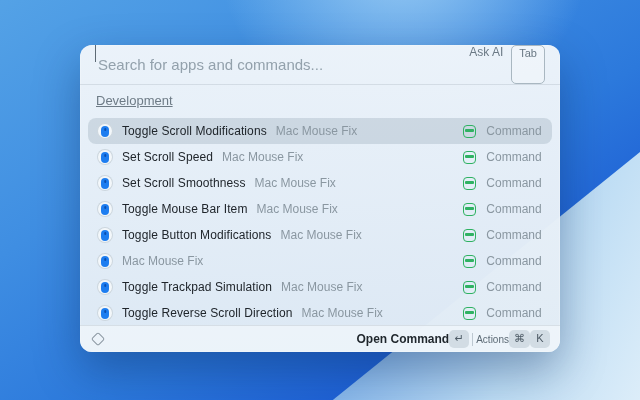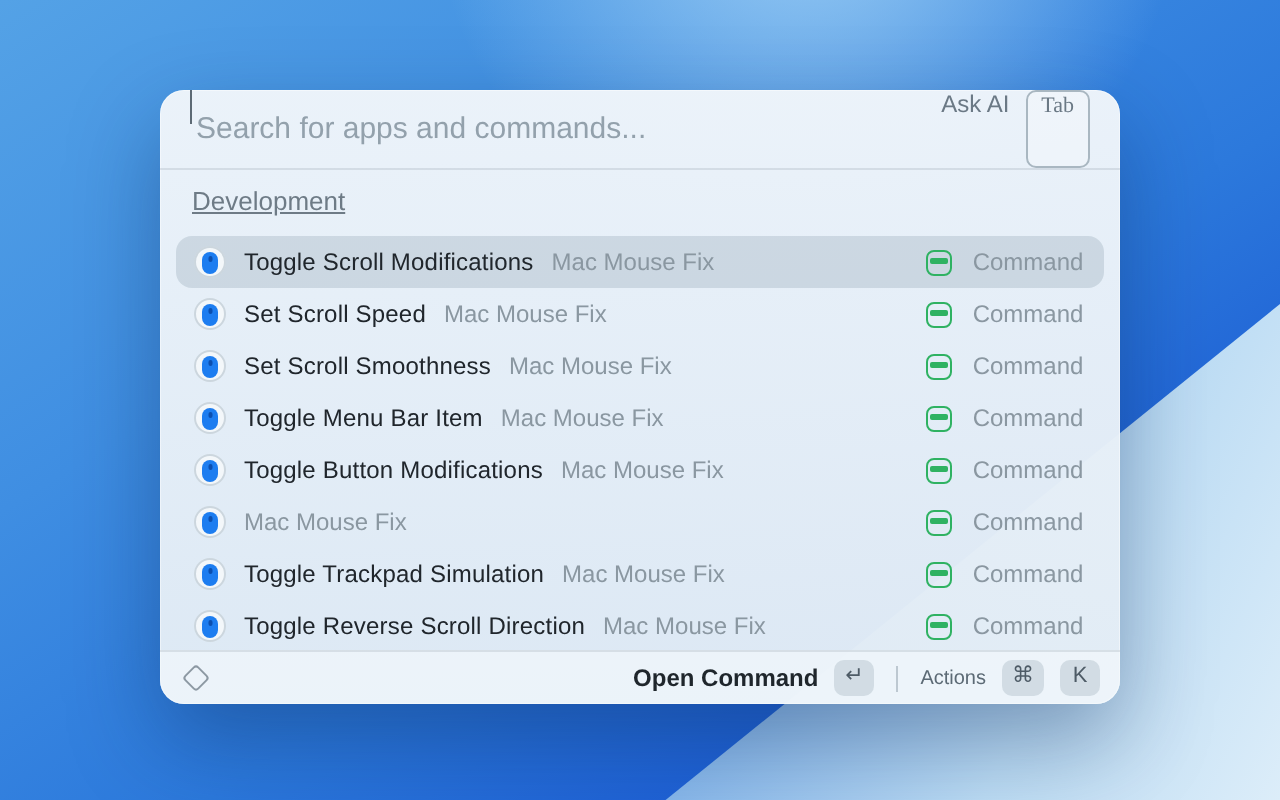--- a/index.html
+++ b/index.html
@@ -29,21 +29,21 @@
 
   
   .searchbar { height:40px; flex:0 0 40px; display:flex; padding:0 15px;
                border-bottom:1px solid rgba(20,40,60,.10); }
   .caret { width:1px; height:17px; background:#5d6a75; margin-right:2px; }
   .search-input { flex:1; border:none; outline:none; background:transparent;
                   font:400 15px "Liberation Sans", sans-serif; color:#24303a; }
   .search-input::placeholder { color:#93a1ac; }
   .askai { font-size:12px; color:#6b7985; margin-right:8px; white-space:nowrap; }
   .keycap-outline { font-size:11px; color:#6b7985; border:1px solid #a9b7c1; border-radius:5px;
-                    padding:2px 7px 3px; line-height:1; background:rgba(255,255,255,.25);font-family:Liberation Serif, serif; }
+                    padding:2px 7px 3px; line-height:1; background:rgba(255,255,255,.25); }
 
   
   .list { flex:1 1 auto; overflow:hidden; padding:6px 8px 0; position:relative; }
   .section-header { font-size:13px; color:#6e7b86; padding:2px 8px 10px;text-decoration:underline; }
   .row { height:26px; display:flex; align-items:center; gap:9px; padding:0 9px; border-radius:8px; }
   .row.selected { background:rgba(73,98,116,.17); }
   .app-icon { width:16px; height:16px; flex:0 0 16px; border-radius:50%;
               background:#f3f7fa; box-shadow:0 0 0 1px rgba(70,100,125,.22) inset;
               display:flex; align-items:center; justify-content:center; }
   .mouse-glyph { width:8px; height:11px; border-radius:4px; background:#1d7df0; position:relative; }
@@ -54,21 +54,21 @@
   .row-spacer { flex:1; }
   .cmd-icon { width:13px; height:13px; flex:0 0 13px; border:1.5px solid #2fb262; border-radius:4px;
               position:relative; }
   .cmd-icon::after { content:""; position:absolute; left:1px; right:1px; top:3.5px; height:3px;
                      background:#2fb262; border-radius:1px; }
   .row-accessory { font-size:12px; color:#8a97a1; width:58px; text-align:center; }
 
   
   .footer { flex:0 0 27px; border-top:1px solid rgba(20,40,60,.10);
             background:rgba(248,251,253,.55);
-            display:flex; align-items:center; padding:0 10px; gap:8px; }
+            display:flex; align-items:center; padding:0 10px; }
   .logo-diamond { width:10px; height:10px; border:1.5px solid #8d99a3; transform:rotate(45deg);
                   border-radius:2px; margin-left:3px; }
   .footer-spacer { flex:1; }
   .footer-action { font-size:12px; font-weight:700; color:#1f262c; }
   .keycap { background:rgba(116,136,152,.22); color:#4e5b66; border-radius:5px;
             font-size:11px; line-height:1; padding:3px 5px 4px; min-width:20px; text-align:center; }
   .footer-divider { width:1px; height:13px; background:rgba(80,100,115,.3); margin:0 3px; }
   .footer-secondary { font-size:10px; color:#5c6a75; }
 </style>
 </head>
@@ -119,21 +119,21 @@
     <span class="row-sub">Mac Mouse Fix</span>
     <span class="row-spacer"></span>
     <span class="cmd-icon"></span>
     <span class="row-accessory">Command</span>
   </div>
 
   <div class="row">
     <span class="app-icon">
       <span class="mouse-glyph"></span>
     </span>
-    <span class="row-title">Toggle Menu Bar Item</span>
+    <span class="row-title">Toggle Mouse Bar Item</span>
     <span class="row-sub">Mac Mouse Fix</span>
     <span class="row-spacer"></span>
     <span class="cmd-icon"></span>
     <span class="row-accessory">Command</span>
   </div>
 
   <div class="row">
     <span class="app-icon">
       <span class="mouse-glyph"></span>
     </span>

